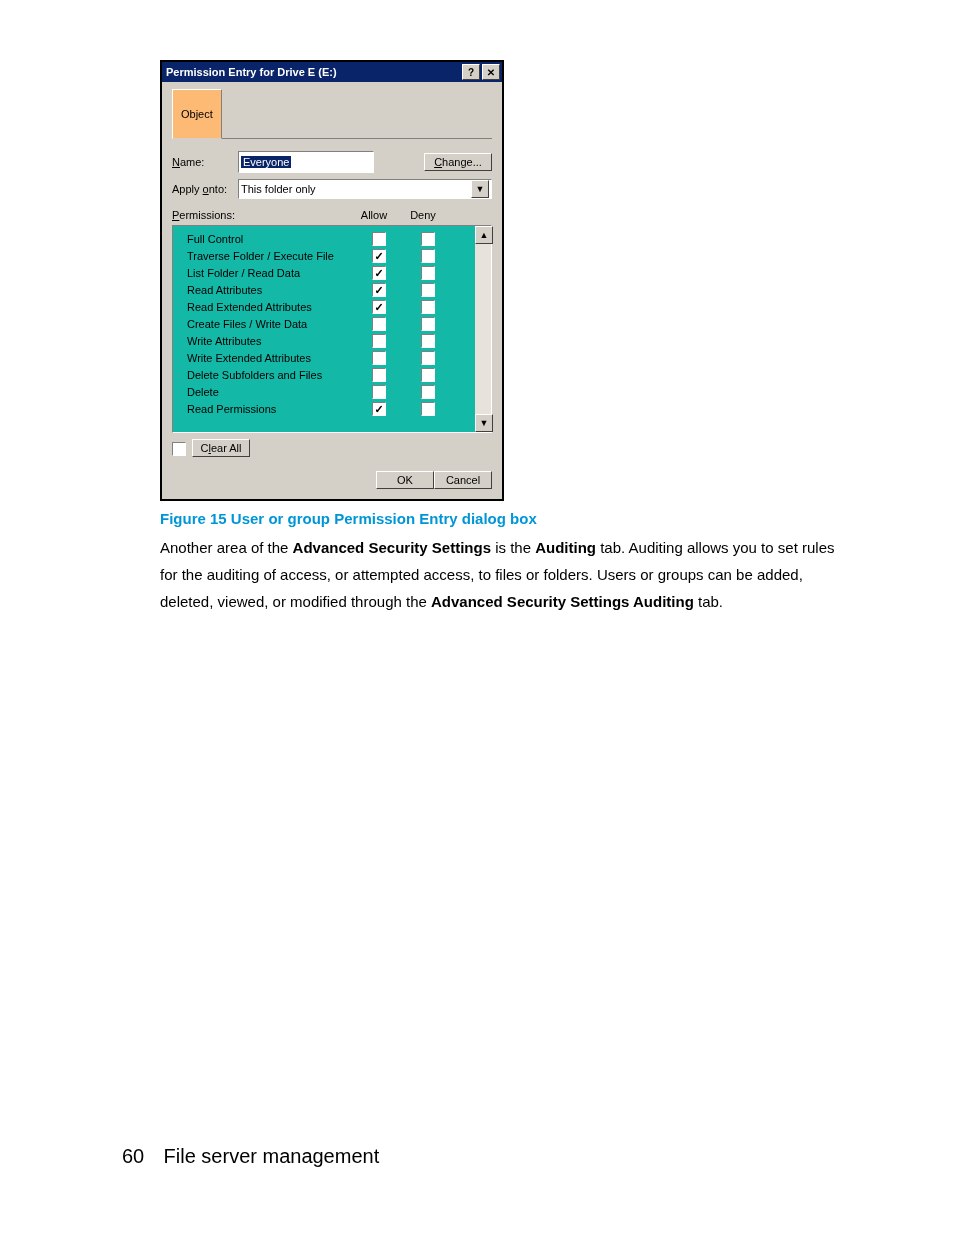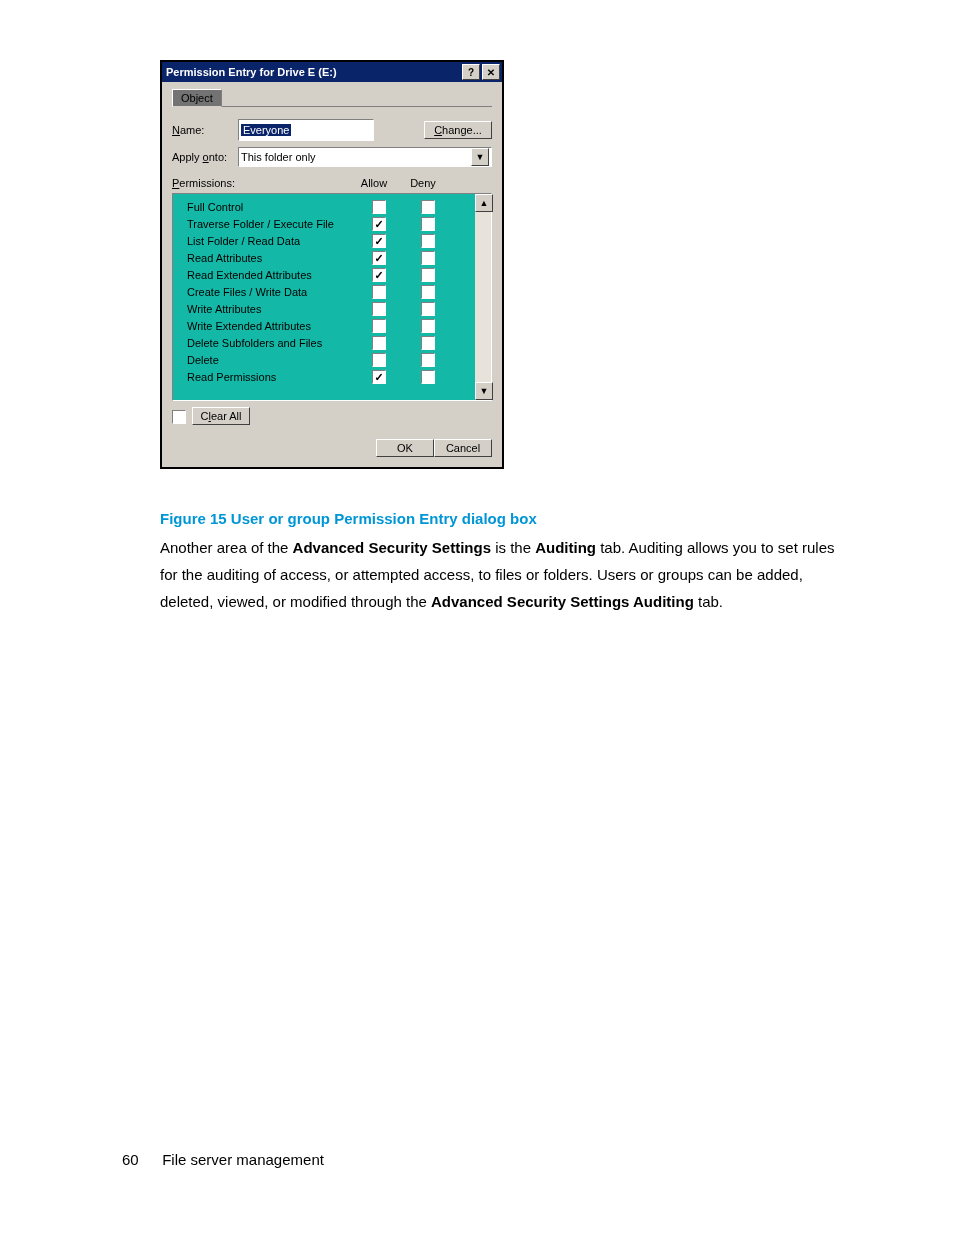--- a/index.html
+++ b/index.html
@@ -46,22 +46,22 @@
     border-right: 1px solid #404040;
     border-bottom: 1px solid #404040;
     margin-left: 2px;
     display: flex; align-items: center; justify-content: center;
     font-size: 10px; font-weight: bold; color: #000;
   }
   .dlg-body { padding: 6px 10px 10px 10px; }
 
   .tab-row { display:flex; border-bottom: 1px solid #808080; margin-bottom: 12px; }
   .tab {
-    padding: 2px 8px;
-    background: #737373;
+    padding: 18px 8px;
+    background: #fdba74;
     border-top: 1px solid #fff;
     border-left: 1px solid #fff;
     border-right: 1px solid #808080;
     position: relative;
     top: 1px;
     border-bottom: 1px solid #d4d0c8;
     font-size: 11px;
   }
 
   .row { display:flex; align-items:center; margin: 6px 0; }
@@ -151,21 +151,21 @@
     left:160px; top:534px;
     width: 688px;
     font-family: "Arial", Helvetica, sans-serif;
     font-size:15px;
     line-height:27px;
   }
   .footer {
     position:absolute;
     left:122px; bottom:67px;
     font-family: Arial, Helvetica, sans-serif;
-    font-size:15px;
+    font-size:20px;
   }
   .footer .pg { display:inline-block; width:36px; }
   b { font-weight:bold; }
 </style>
 </head>
 <body>
 
 <div class="page">
 
   <div class="dialog">

